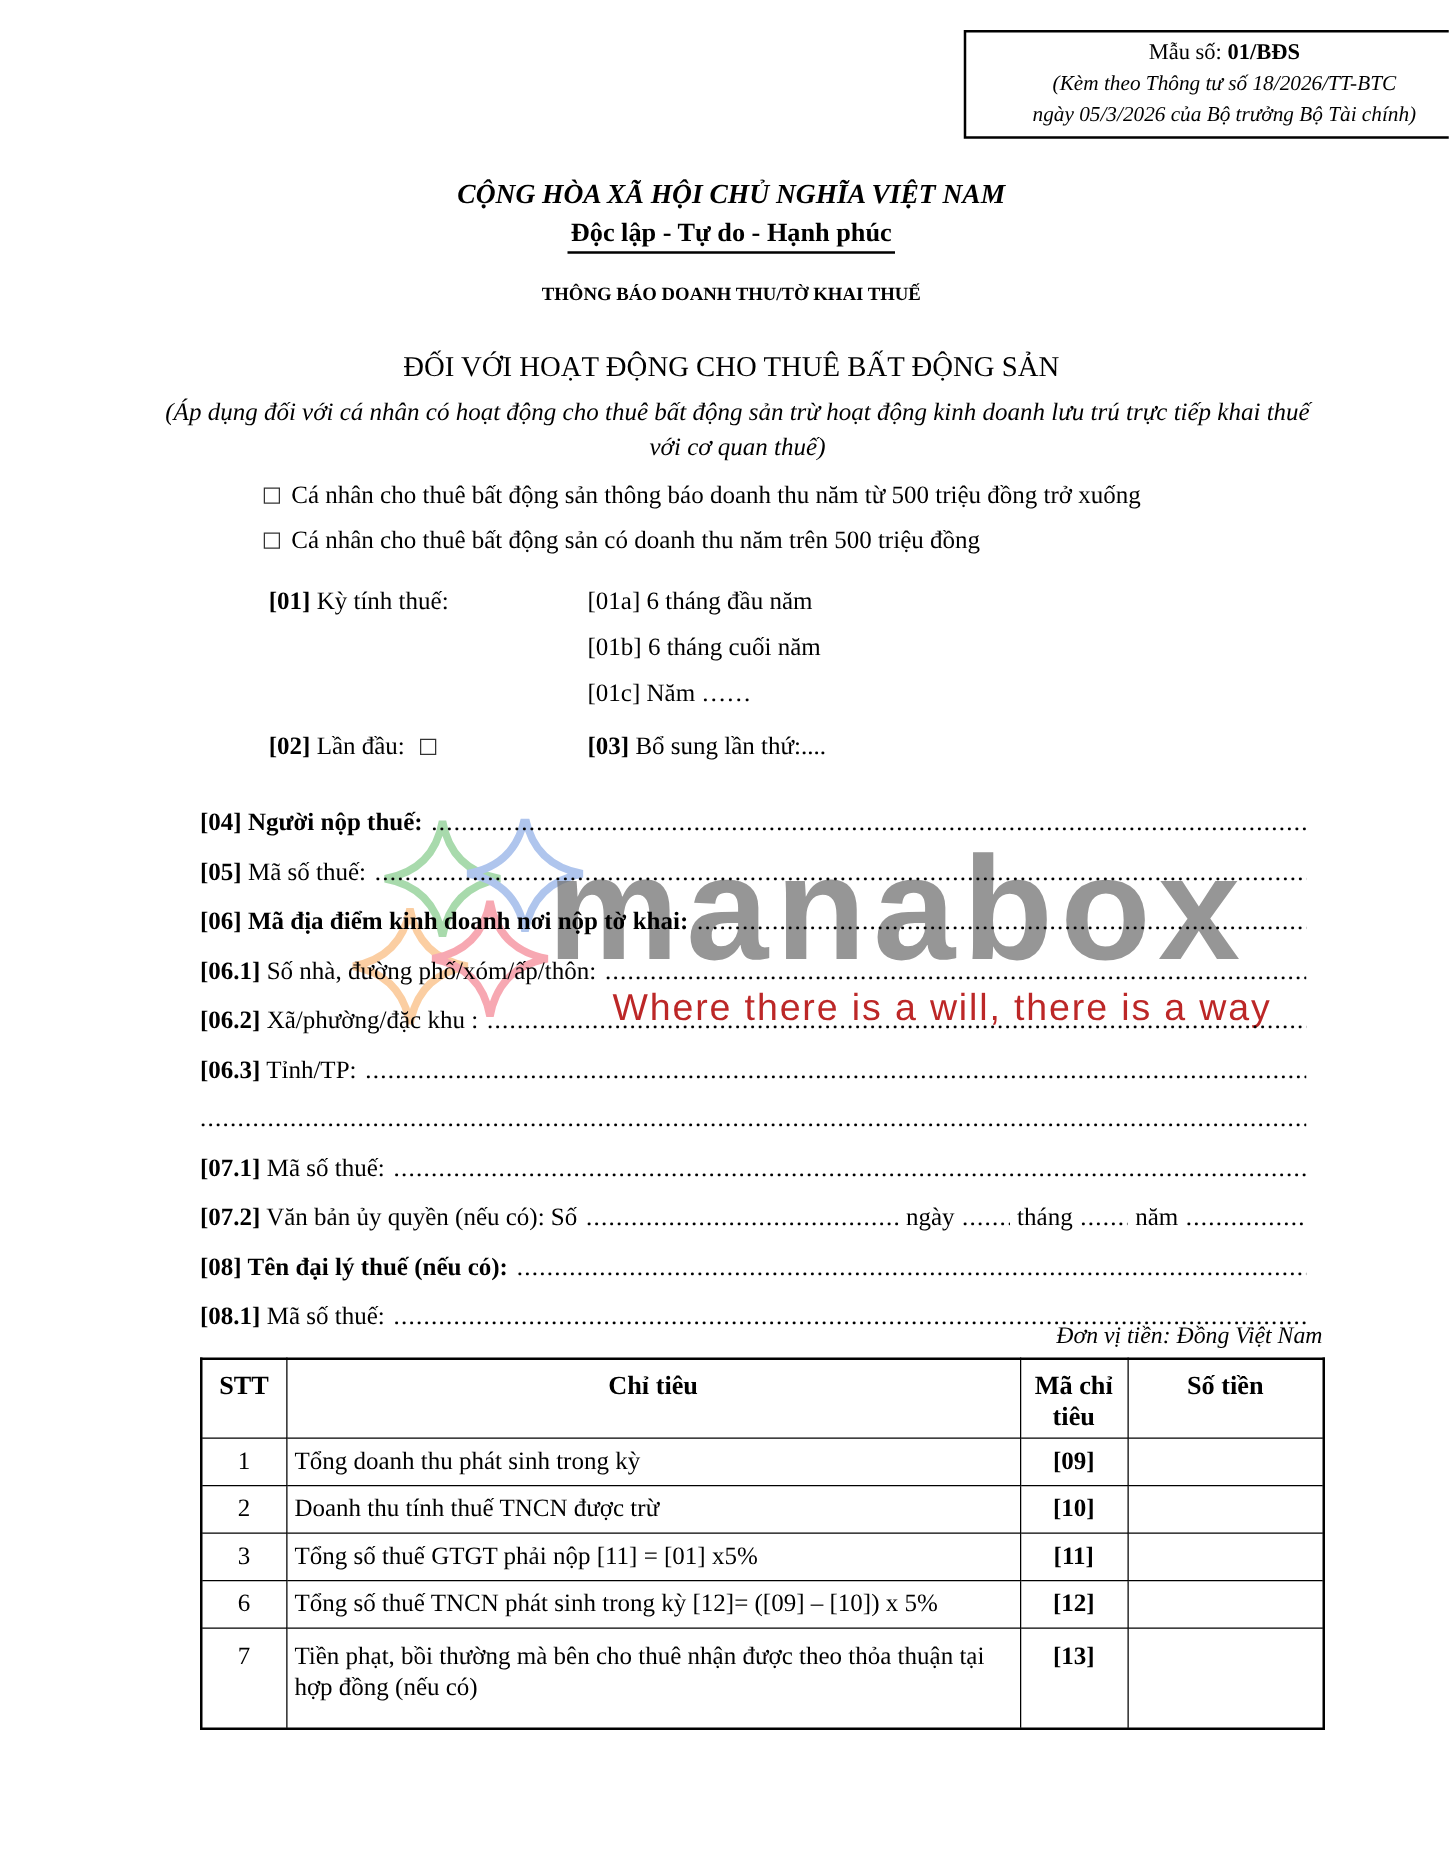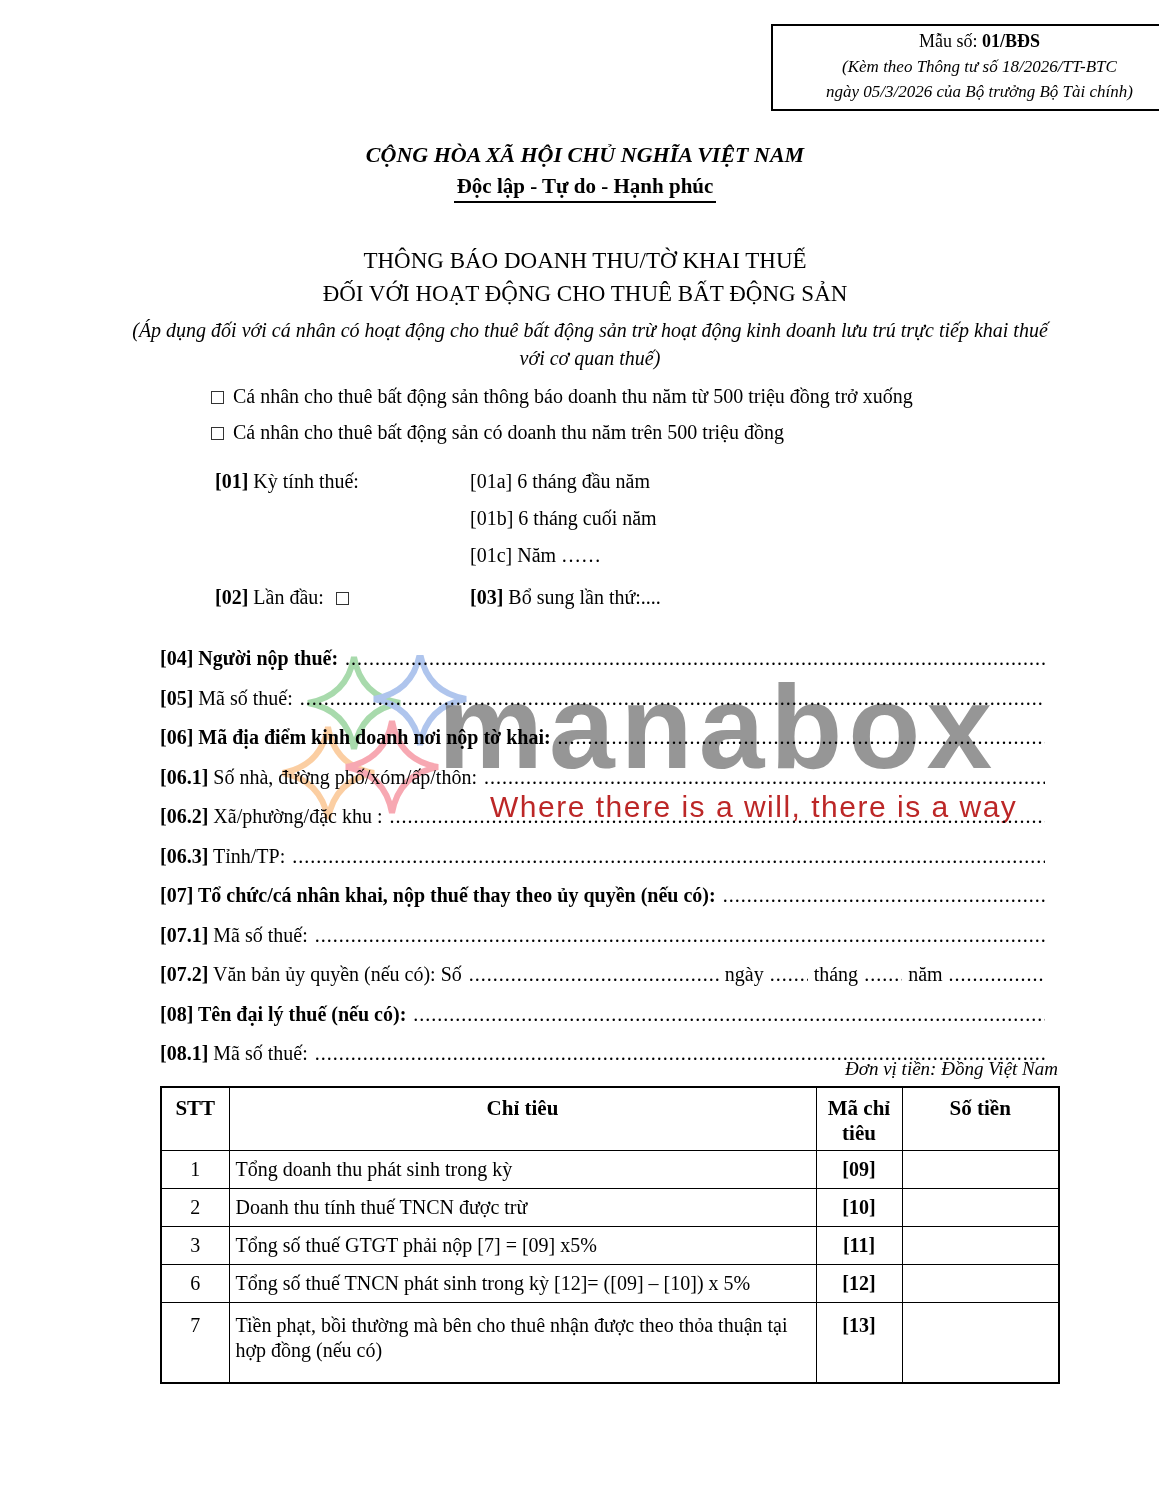--- a/index.html
+++ b/index.html
@@ -16,21 +16,21 @@
     border:2px solid #000; text-align:center; padding:3px 4px 5px 4px;
     font-size:17px; line-height:25px;
   }
   .form-box .l1 { font-size:18px; }
   .form-box .it { font-style:italic; }
 
   .centered { left:55px; width:1060px; text-align:center; }
   .nat1 { top:142px; font-size:22px; font-weight:bold;font-style:italic; }
   .nat2 { top:174px; font-size:21px; font-weight:bold; }
   .nat2 .ul { display:inline-block; border-bottom:2px solid #000; padding:0 3px 2px 3px; }
-  .title1 { top:248px; font-size:23px; font-weight:normal; }
+  .title1 { top:228px; font-size:15px; font-weight:bold; }
   .title2 { top:281px; font-size:23px; font-weight:normal; }
   .subtitle { top:316px; left:120px; width:940px; text-align:center;
               font-style:italic; font-size:20px; line-height:28px; }
 
   .cb-line { left:211px; font-size:20px; white-space:nowrap; }
   .cb1 { top:385px; } .cb2 { top:421px; }
   .checkbox {
     display:inline-block; width:13px; height:13px; box-sizing:border-box;
     border:1.5px solid #333; margin-right:9px; vertical-align:-1px; background:#fff;
   }
@@ -155,21 +155,20 @@
   </div>
   <div class="f-row">
     <span class="lbl"><span class="f-bold">[06.2]</span> <span>Xã/phường/đặc khu :</span></span>
     <span class="dots">........................................................................................................................................................................................................................................................................................................................................</span>
   </div>
   <div class="f-row">
     <span class="lbl"><span class="f-bold">[06.3]</span> <span>Tỉnh/TP:</span></span>
     <span class="dots">........................................................................................................................................................................................................................................................................................................................................</span>
   </div>
   <div class="f-row">
-    <span class="lbl f-bold"><span>[07]</span> <span>Tổ chức/cá nhân khai, nộp thuế thay theo ủy quyền (nếu có):</span></span>
     <span class="dots">........................................................................................................................................................................................................................................................................................................................................</span>
   </div>
   <div class="f-row">
     <span class="lbl"><span class="f-bold">[07.1]</span> <span>Mã số thuế:</span></span>
     <span class="dots">........................................................................................................................................................................................................................................................................................................................................</span>
   </div>
   <div class="f-row">
     <span class="lbl"><span class="f-bold">[07.2]</span> <span>Văn bản ủy quyền (nếu có): Số</span></span>
     <span class="dots-fixed w250">........................................................................................................................................................................................................................................................................................................................................</span>
     <span class="midword">ngày</span>
@@ -212,21 +211,21 @@
     <td class="c"></td>
   </tr>
   <tr>
     <td class="c">2</td>
     <td class="name">Doanh thu tính thuế TNCN được trừ</td>
     <td class="code">[10]</td>
     <td class="c"></td>
   </tr>
   <tr>
     <td class="c">3</td>
-    <td class="name">Tổng số thuế GTGT phải nộp [7] = [09] x5%</td>
+    <td class="name">Tổng số thuế GTGT phải nộp [11] = [01] x5%</td>
     <td class="code">[11]</td>
     <td class="c"></td>
   </tr>
   <tr>
     <td class="c">6</td>
     <td class="name">Tổng số thuế TNCN phát sinh trong kỳ [12]= ([09] – [10]) x 5%</td>
     <td class="code">[12]</td>
     <td class="c"></td>
   </tr>
   <tr class="tall">

